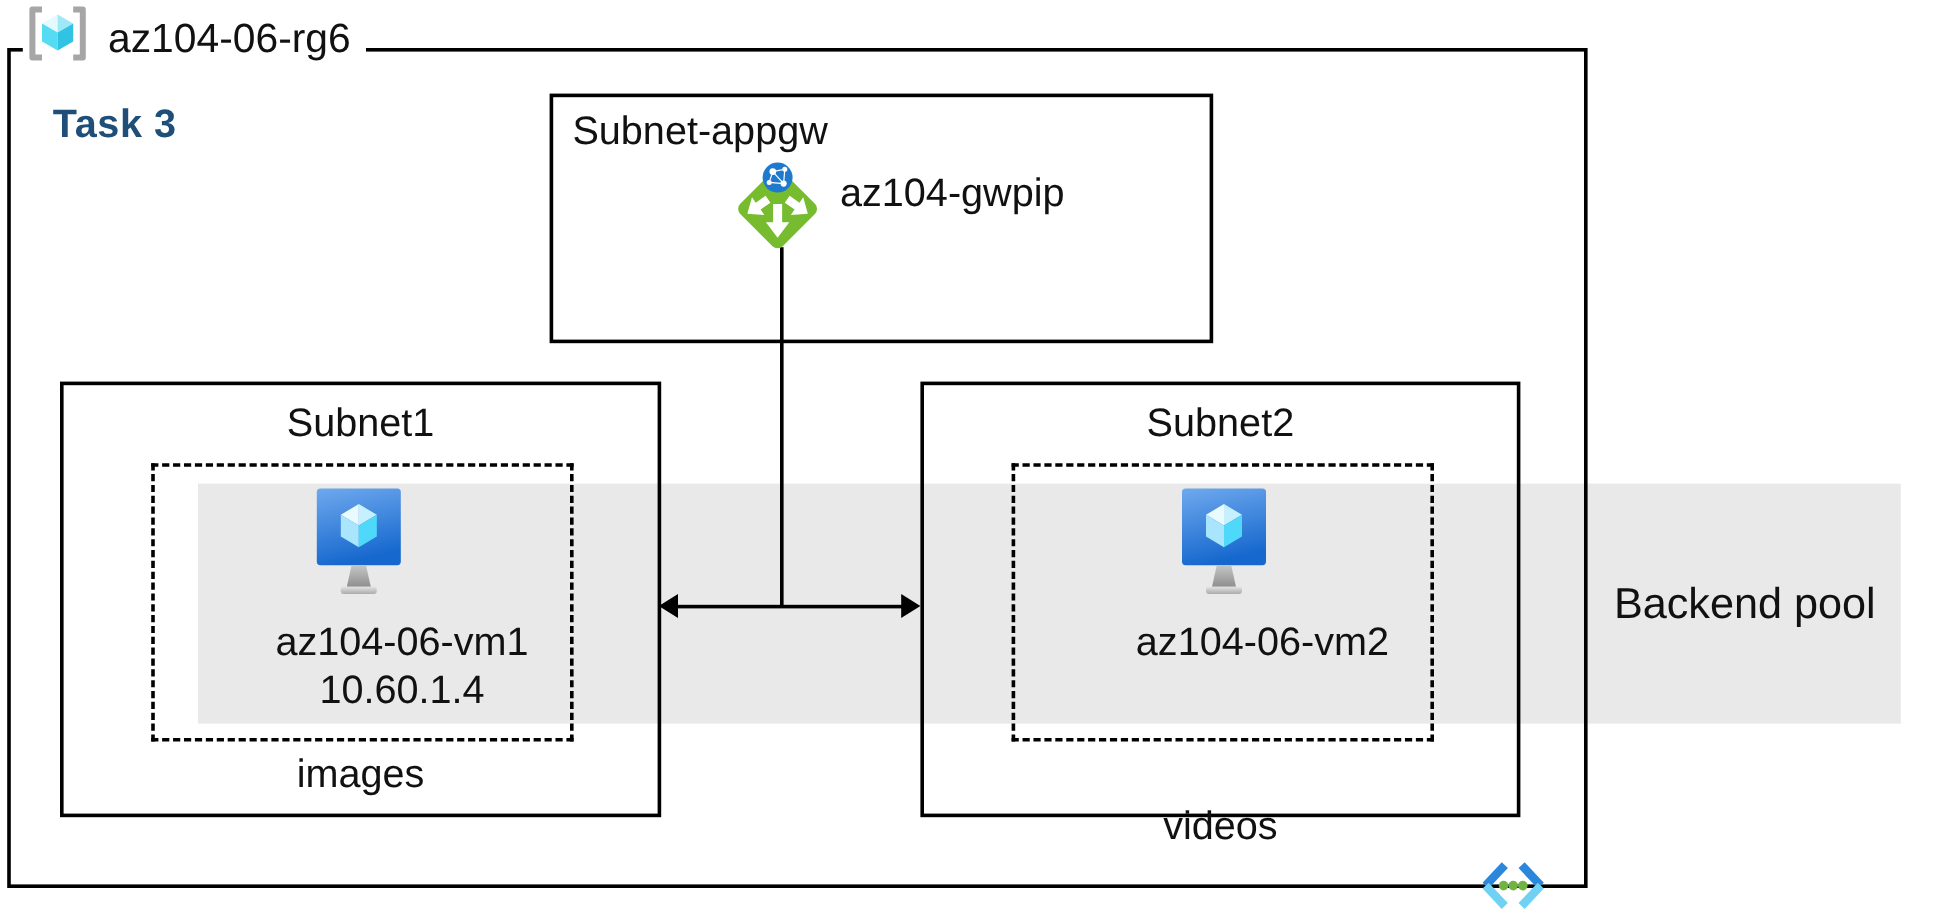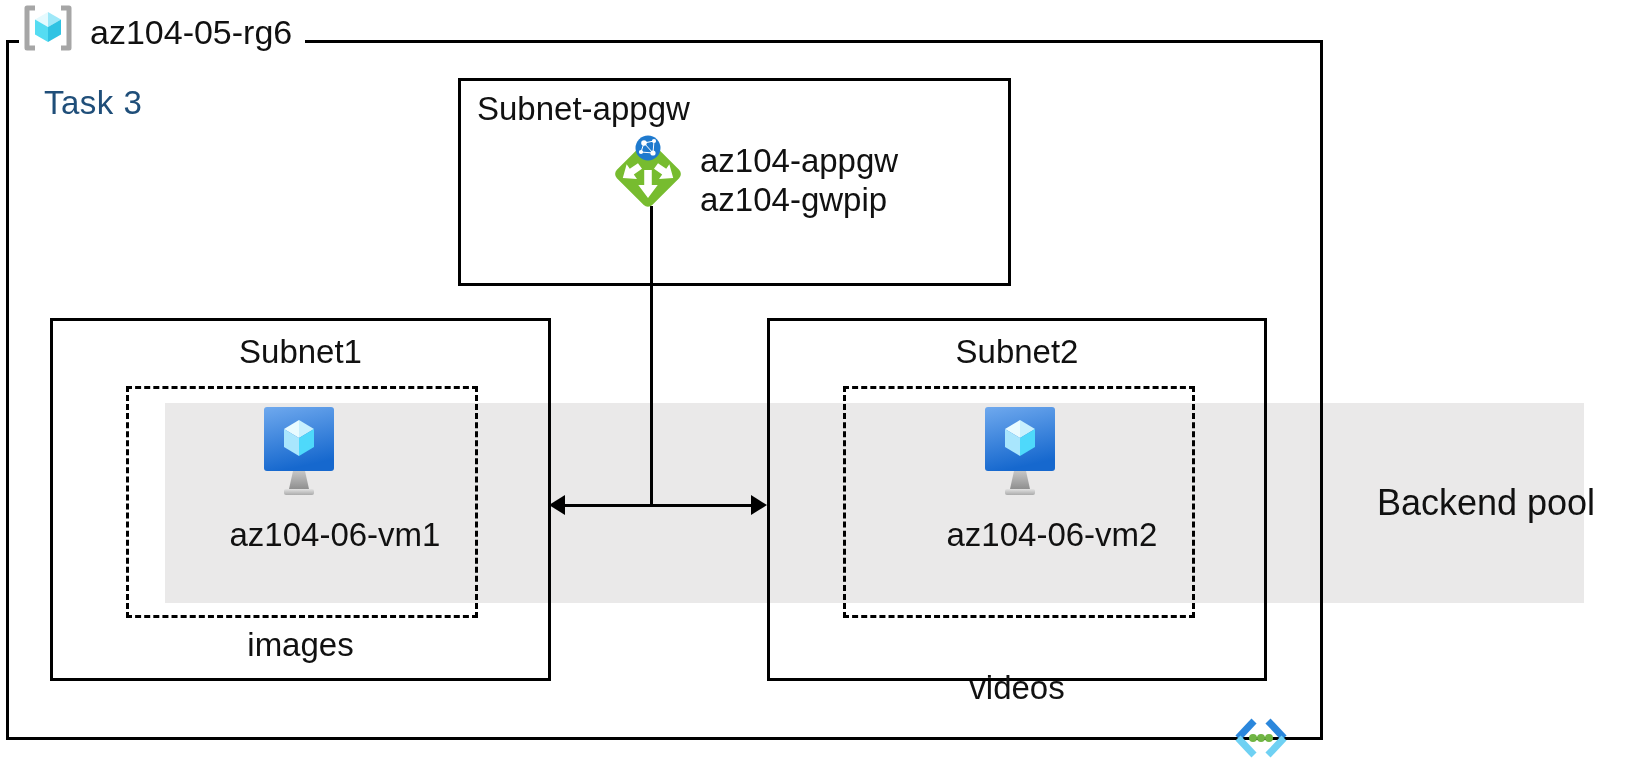--- a/index.html
+++ b/index.html
@@ -4,28 +4,28 @@
 <style>
   html,body{margin:0;padding:0;background:#fff;}
   .canvas{
     position:relative;width:1625px;height:761px;background:#ffffff;
     font-family:"Liberation Sans",sans-serif;color:#111;overflow:hidden;
   }
   .abs{position:absolute;}
   
   .band{left:165px;top:403px;width:1419px;height:200px;background:#EAE9E9;z-index:1;}
   .backend-label{left:1324px;top:403px;width:260px;height:200px;display:flex;
-    align-items:center;justify-content:center;font-size:36px;z-index:2;padding-left:32px;}
+    align-items:center;justify-content:center;font-size:36px;z-index:2;}
   
   .rg-rect{left:6px;top:40px;width:1317px;height:700px;border:3px solid #000;
     box-sizing:border-box;z-index:2;background:transparent;}
   .rg-patch{left:19px;top:36px;width:286px;height:11px;background:#fff;z-index:3;}
   .rg-icon{left:20px;top:4px;width:56px;height:48px;z-index:4;}
   .rg-label{left:90px;top:13px;font-size:34px;white-space:nowrap;z-index:4;}
-  .task{left:44px;top:84px;font-size:33px;font-weight:normal;color:#1F4E79;
+  .task{left:44px;top:84px;font-size:33px;font-weight:bold;color:#1F4E79;
     letter-spacing:0.5px;z-index:4;}
   
   .appgw-box{left:458px;top:78px;width:553px;height:208px;border:3px solid #000;
     box-sizing:border-box;z-index:3;}
   .appgw-title{position:absolute;left:16px;top:9px;font-size:33px;white-space:nowrap;}
   .appgw-icon{left:610px;top:128px;width:76px;height:86px;z-index:4;}
   .appgw-labels{left:700px;top:141px;font-size:33px;line-height:39px;z-index:4;}
   
   .stem{left:650px;top:206px;width:3px;height:300px;background:#000;z-index:3;}
   .hline{left:558px;top:504px;width:196px;height:3px;background:#000;z-index:3;}
@@ -66,21 +66,21 @@
   <div class="abs rg-patch"></div>
 
   <svg class="abs rg-icon" viewBox="0 0 56 48">
     <path d="M15 4 H7 V44 H15" fill="none" stroke="#A6A6A6" stroke-width="5" stroke-linejoin="round"></path>
     <path d="M41 4 H49 V44 H41" fill="none" stroke="#A6A6A6" stroke-width="5" stroke-linejoin="round"></path>
     <polygon points="28,8 15,15.5 28,23" fill="#E5FAFE"></polygon>
     <polygon points="28,8 41,15.5 28,23" fill="#9FE8F8"></polygon>
     <polygon points="15,15.5 28,23 28,38 15,30.5" fill="#55DCF2"></polygon>
     <polygon points="41,15.5 28,23 28,38 41,30.5" fill="#30C3E3"></polygon>
   </svg>
-  <div class="abs rg-label">az104-05-rg6</div>
+  <div class="abs rg-label">az104-06-rg6</div>
 
   <div class="abs task">Task 3</div>
 
   <div class="abs appgw-box">
     <div class="appgw-title">Subnet-appgw</div>
   </div>
 
   <svg class="abs appgw-icon" viewBox="0 0 76 86">
     <rect x="13" y="21" width="50" height="50" rx="6" fill="#77BC2F" transform="rotate(45 38 46)"></rect>
     <g fill="#ffffff">
@@ -94,21 +94,20 @@
       <path d="M34 15 L43 25"></path>
     </g>
     <g fill="#ffffff">
       <circle cx="34" cy="15" r="2.8"></circle>
       <circle cx="44" cy="13" r="2.1"></circle>
       <circle cx="43" cy="25" r="2.6"></circle>
       <circle cx="31" cy="24" r="2.1"></circle>
     </g>
   </svg>
   <div class="abs appgw-labels">
-    <div>az104-appgw</div>
     <div>az104-gwpip</div>
   </div>
 
   <div class="abs stem"></div>
   <div class="abs hline"></div>
   <div class="abs ah ah-left"></div>
   <div class="abs ah ah-right"></div>
 
   <div class="abs subnet subnet1">
     <div class="subnet-title">Subnet1</div>
@@ -131,20 +130,21 @@
     </defs>
     <rect x="1" y="1" width="70" height="64" rx="3" fill="url(#scr1)"></rect>
     <polygon points="30,65 42,65 46,83 26,83" fill="url(#stand1)"></polygon>
     <rect x="21" y="83" width="30" height="6" rx="2" fill="url(#base1)"></rect>
     <polygon points="36,14 21,23 36,32" fill="#E9FBFF"></polygon>
     <polygon points="36,14 51,23 36,32" fill="#C7F0FE"></polygon>
     <polygon points="21,23 36,32 36,50 21,41" fill="#A9E6FD"></polygon>
     <polygon points="51,23 36,32 36,50 51,41" fill="#4ED9FB"></polygon>
   </svg>
   <div class="abs vm-text vm1-name">az104-06-vm1</div>
+  <div class="abs vm-text vm1-ip">10.60.1.4</div>
   <div class="abs store-label images-label">images</div>
 
   <div class="abs subnet subnet2">
     <div class="subnet-title">Subnet2</div>
   </div>
   <div class="abs dashed dashed2"></div>
   <svg class="abs vm-icon vm2-icon" viewBox="0 0 72 90">
     <defs>
       <linearGradient id="scr2" x1="0" y1="0" x2="0.25" y2="1">
         <stop offset="0" stop-color="#6FA9EE"></stop>

